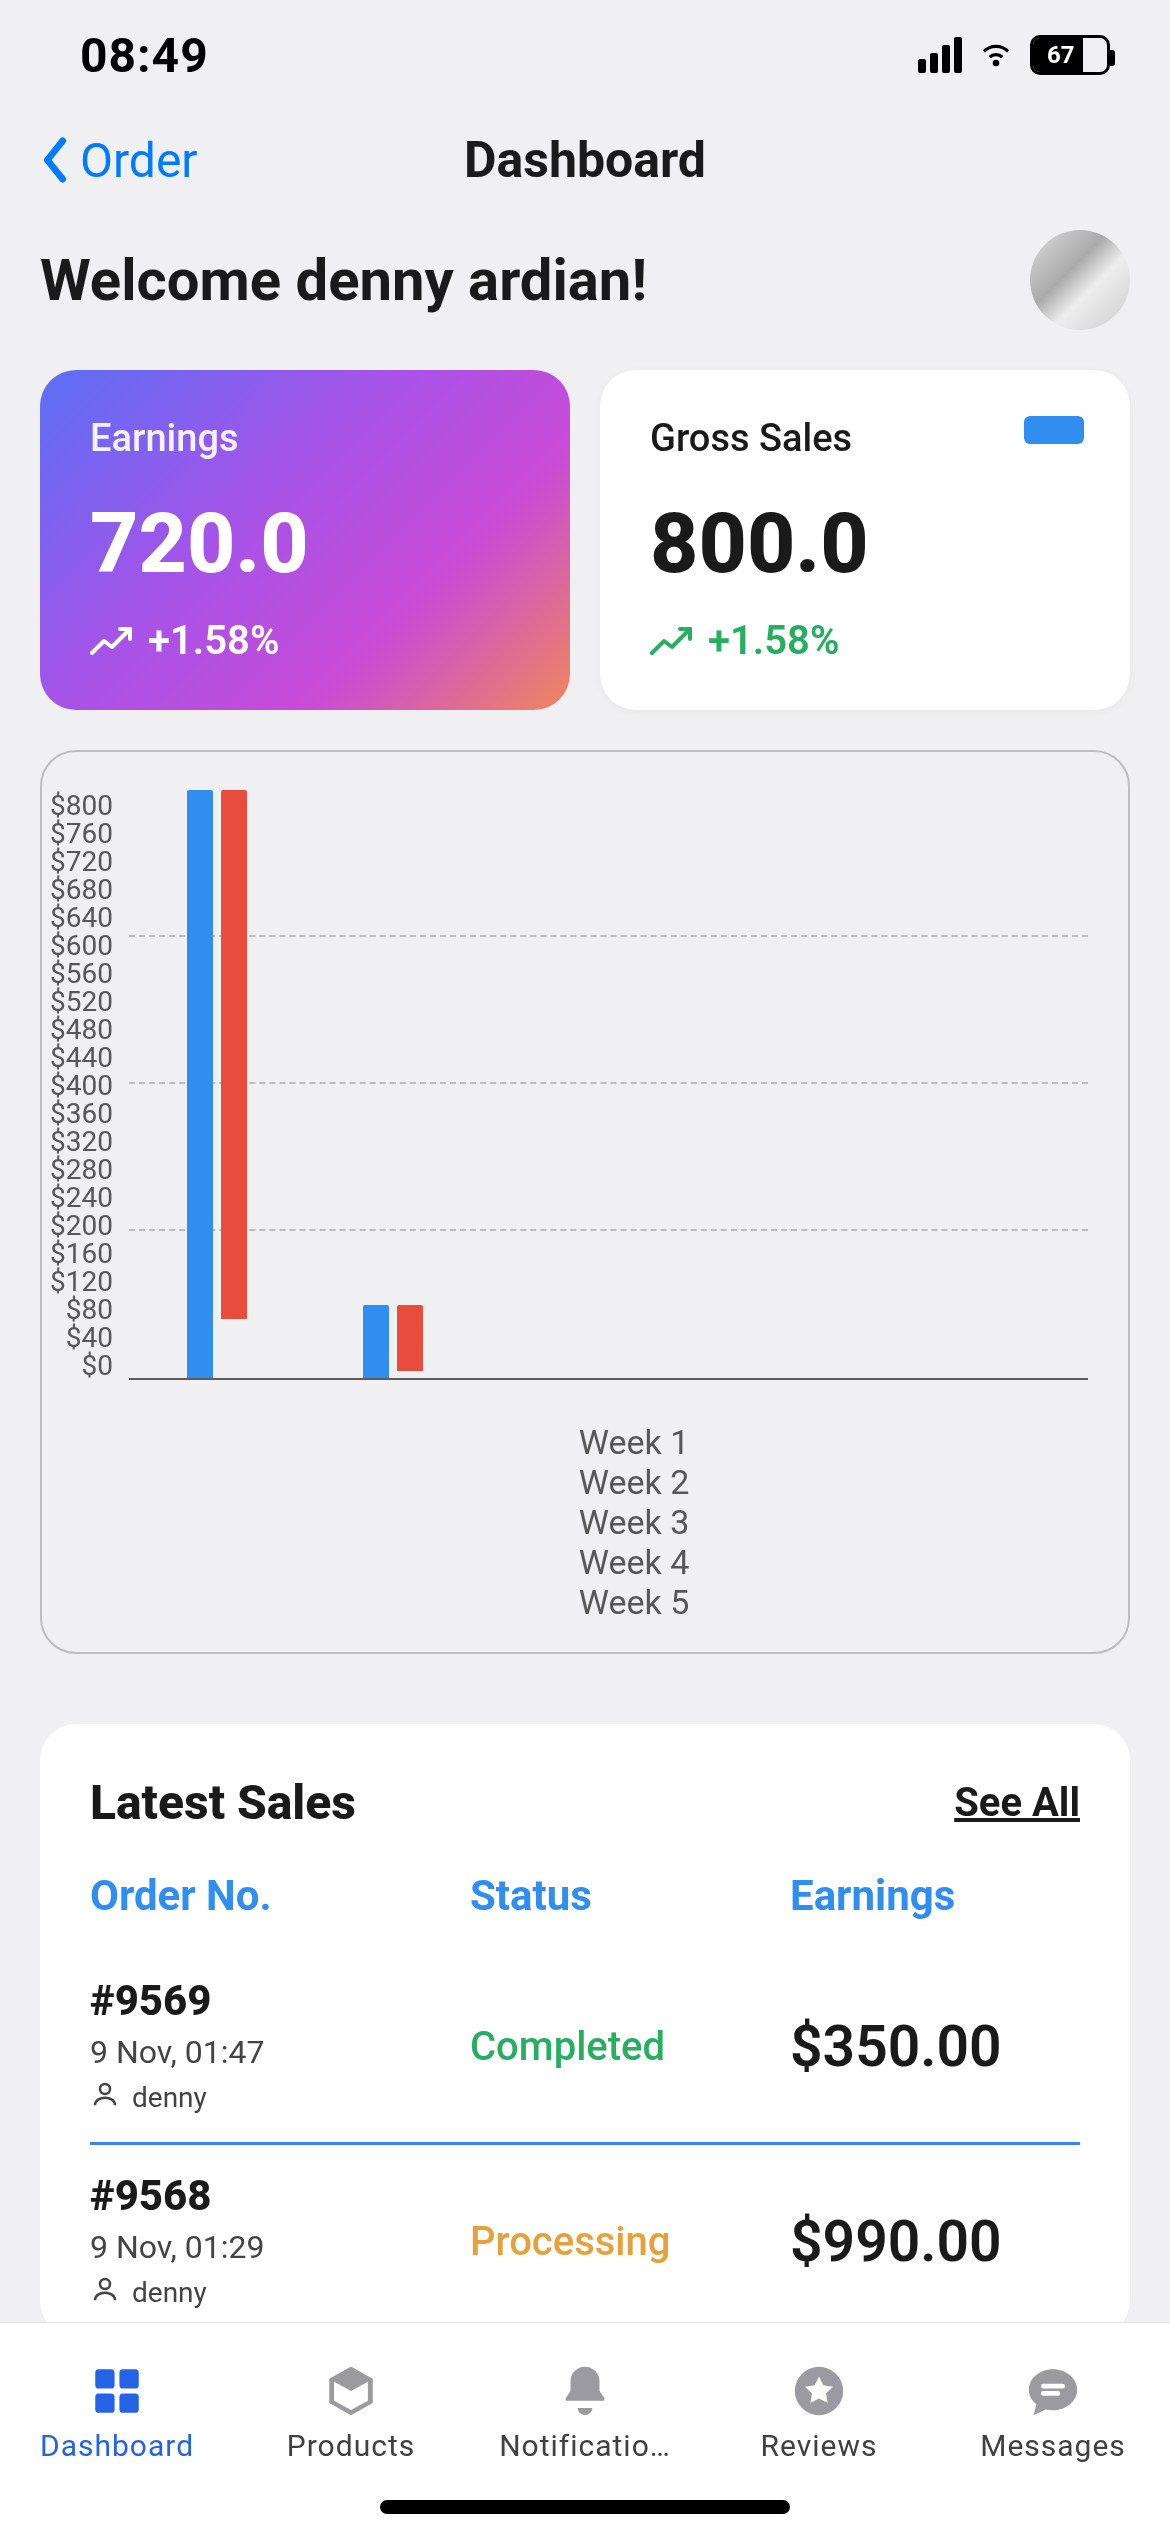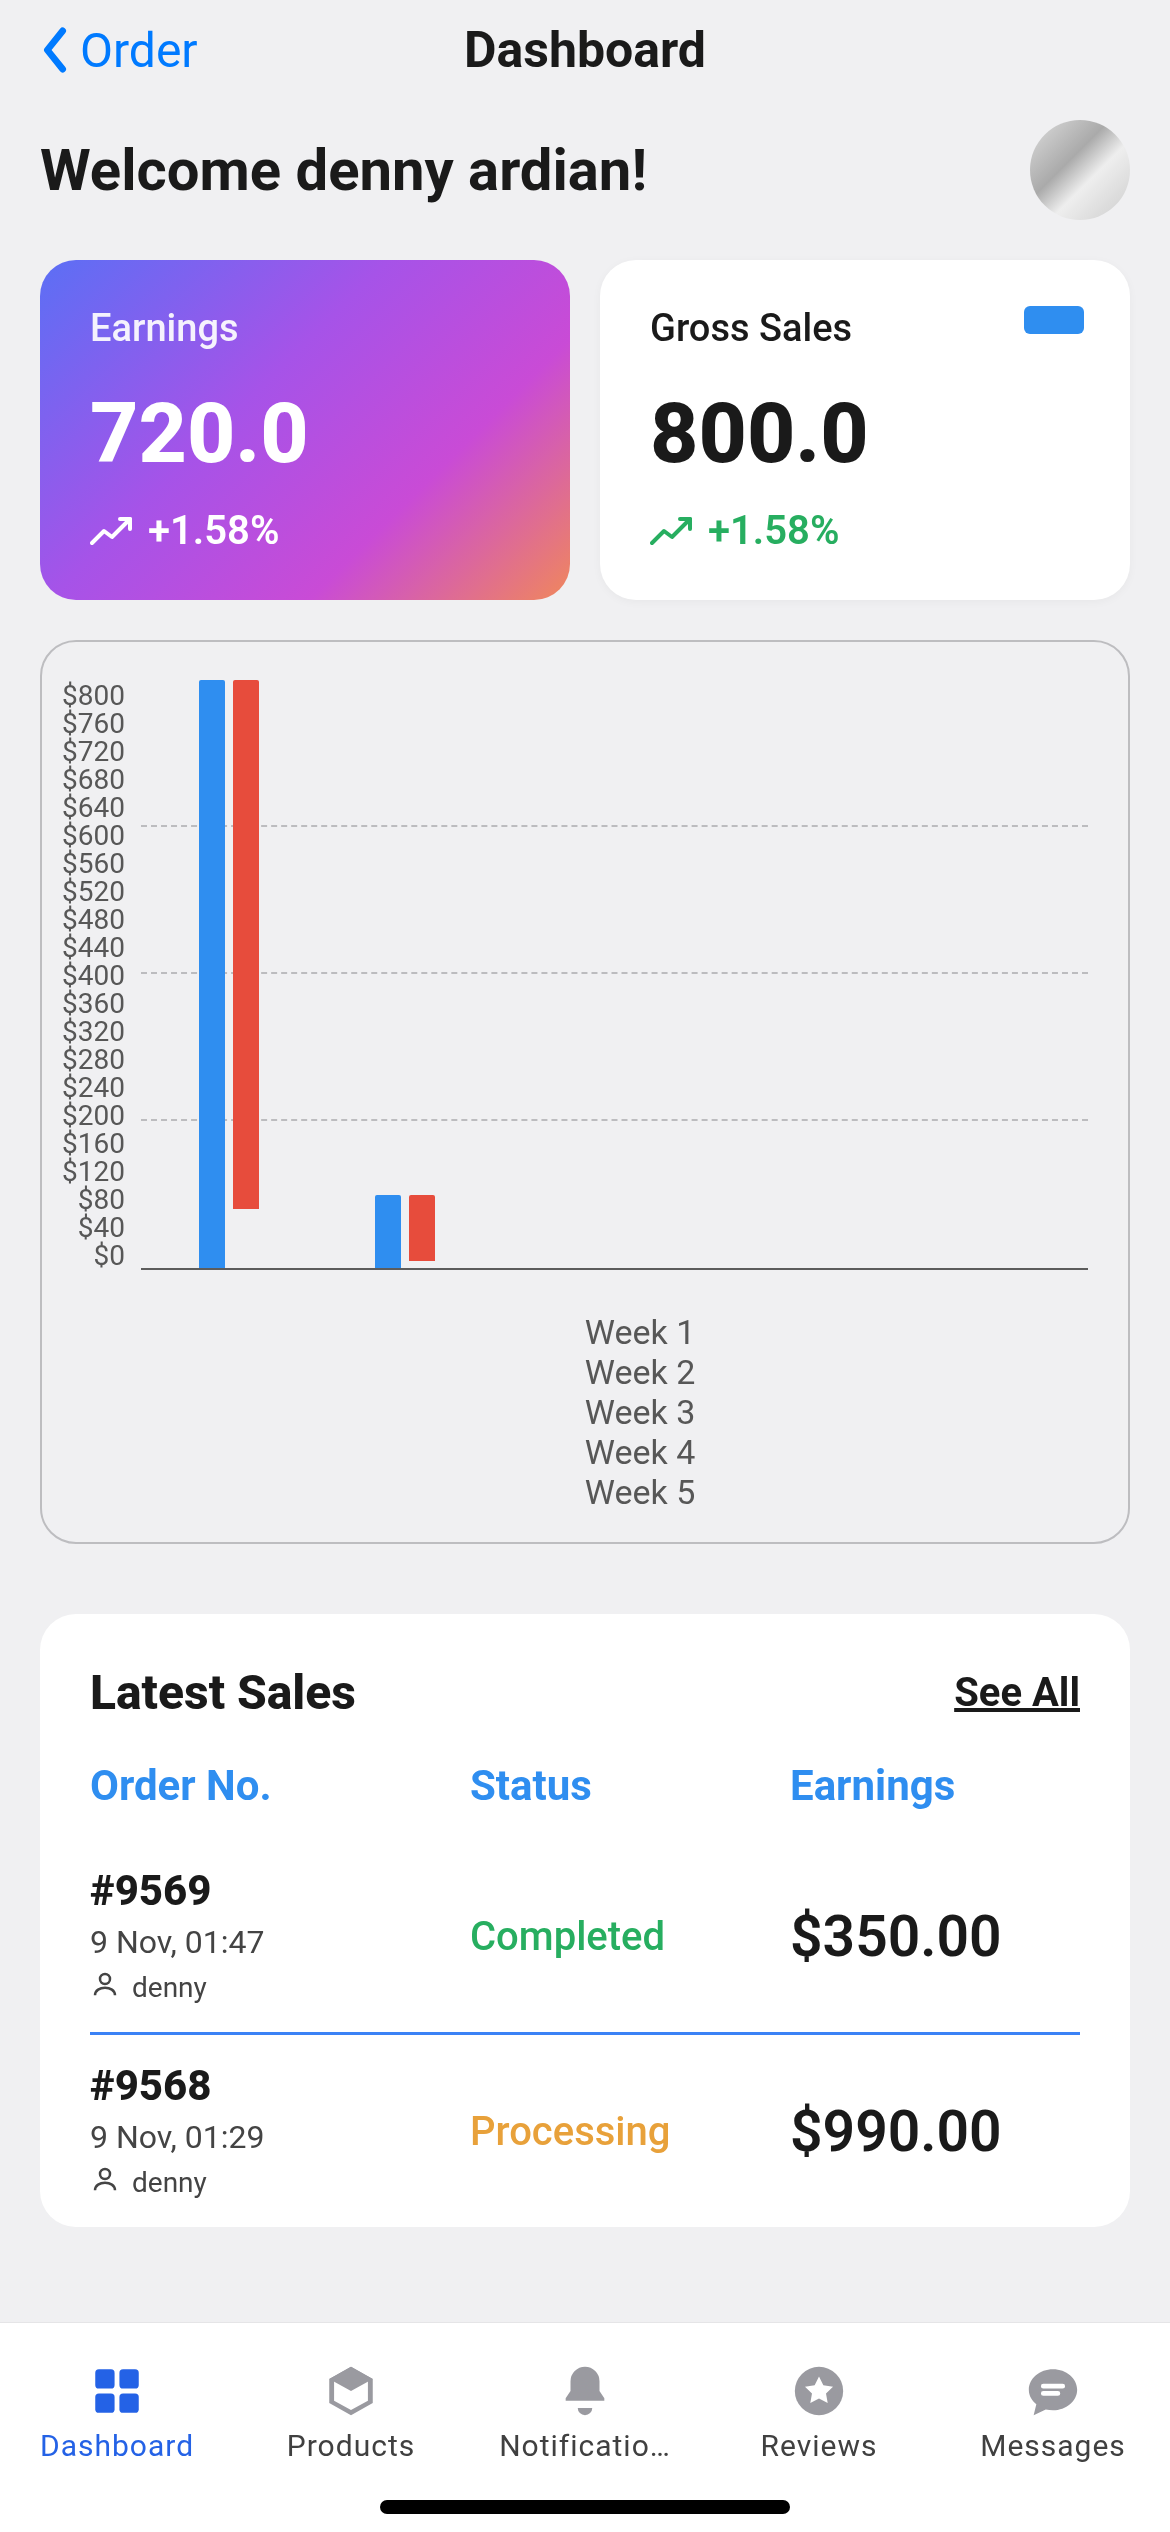--- a/index.html
+++ b/index.html
@@ -38,21 +38,21 @@
   .card-gross .card-label { color: #1a1a1a; opacity: 1; }
   .card-value { font-size: 84px; font-weight: 800; line-height: 1; margin-top: 10px; }
   .card-gross .card-value { color: #1a1a1a; }
   .card-trend { display: flex; align-items: center; gap: 14px; font-size: 40px; font-weight: 600; }
   .card-earnings .card-trend { color: #fff; }
   .card-gross .card-trend { color: #27ae60; }
   .trend-icon svg { width: 44px; height: 36px; display: block; }
   .legend-chip { position: absolute; top: 46px; right: 46px; width: 60px; height: 28px; background: #2f8ef0; border-radius: 6px; }
 
   
-  .chart-card { margin: 40px 40px 0 40px; border: 2px solid #bdbdc0; border-radius: 36px; padding: 40px 40px 30px 20px; background: #f0f0f2; }
+  .chart-card { margin: 40px 40px 0 40px; border: 2px solid #bdbdc0; border-radius: 36px; padding: 40px 40px 30px 8px; background: #f0f0f2; }
   .chart-area { display: flex; }
   .y-axis { display: flex; flex-direction: column; align-items: flex-end; padding-right: 16px; }
   .y-tick { font-size: 28px; color: #575757; height: 28px; line-height: 28px; }
   .plot { flex: 1; position: relative; height: 588px; border-bottom: 2px solid #5c5c5c; }
   .gridline { position: absolute; left: 0; right: 0; border-top: 2px dashed #bcbcbf; }
   .bar-group { position: absolute; bottom: 0; display: flex; gap: 8px; }
   .bar { width: 26px; border-radius: 2px 2px 0 0; }
   .bar-blue { background: #2f8ef0; }
   .bar-red { background: #e74c3c; }
   .x-axis { display: flex; margin-left: 130px; margin-top: 42px; flex-direction: column; }
@@ -88,20 +88,40 @@
   .tab.active .tab-label { color: #2462e6; }
 
   
   .home-indicator { position: absolute; bottom: 18px; left: 50%; transform: translateX(-50%); width: 410px; height: 14px; background: #000; border-radius: 10px; }
 </style>
 </head>
 <body>
 
 <div class="screen">
 
+  <div class="status-bar">
+    <div class="status-time">08:49</div>
+    <div class="status-right">
+      <div class="signal-bars">
+        <div style="height:14px"></div>
+          <div style="height:20px"></div>
+          <div style="height:28px"></div>
+          <div style="height:36px"></div>
+      </div>
+      <span class="wifi-icon">
+        <svg viewBox="0 0 24 24" fill="#000">
+            <path d="M12 20a2 2 0 100-4 2 2 0 000 4zm-4.5-6.2a6.5 6.5 0 019 0l-1.4 1.4a4.5 4.5 0 00-6.2 0l-1.4-1.4zM4 10.3a11.5 11.5 0 0116 0l-1.4 1.4a9.5 9.5 0 00-13.2 0L4 10.3z"></path>
+          </svg>
+      </span>
+      <div class="battery">
+        <div class="battery-fill" id="battery-fill" style="width: 67%;"></div>
+        <span class="battery-text">67</span>
+      </div>
+    </div>
+  </div>
 
   <div class="nav-header">
     <div class="back-link">
       <svg viewBox="0 0 14 24" fill="none" stroke="#007aff" stroke-width="3.5" stroke-linecap="round" stroke-linejoin="round">
           <polyline points="11,2 3,12 11,22"></polyline>
         </svg>
       <span>Order</span>
     </div>
     <div class="nav-title">Dashboard</div>
   </div>

